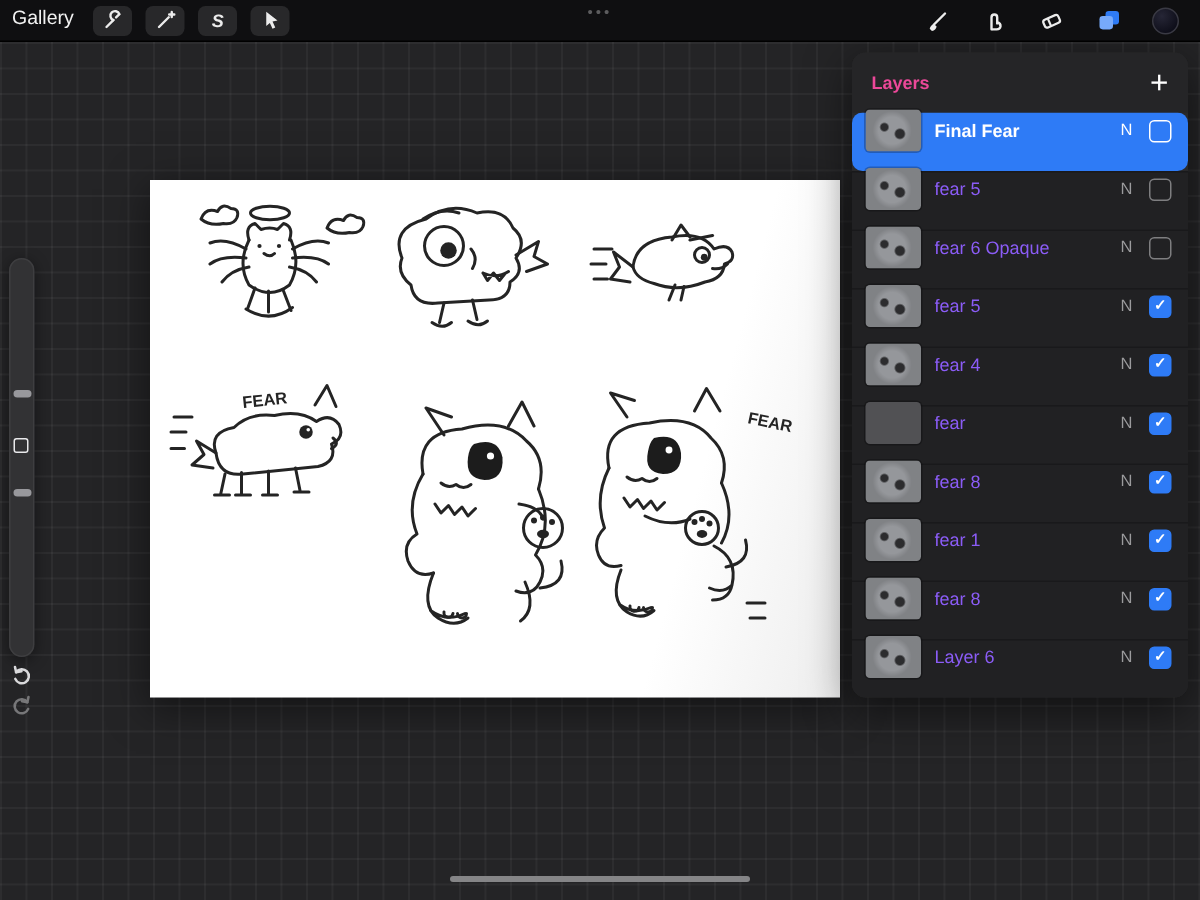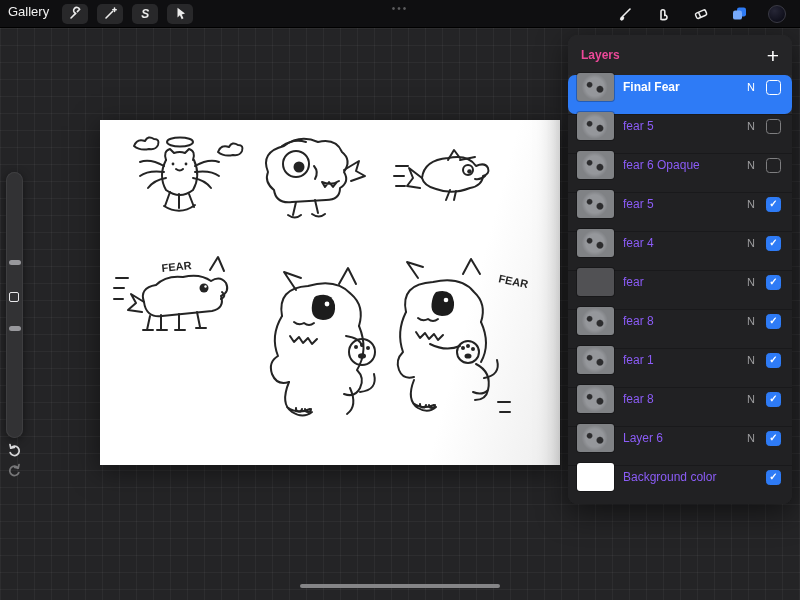--- a/index.html
+++ b/index.html
@@ -357,22 +357,16 @@
     <div class="layer-name">fear 8</div>
     <div class="blend-badge">N</div>
     <div class="layer-checkbox checked"></div>
   </div>
       <div class="layer-row">
     <div class="layer-thumb thumb-sketch"></div>
     <div class="layer-name">Layer 6</div>
     <div class="blend-badge">N</div>
     <div class="layer-checkbox checked"></div>
   </div>
-      <div class="layer-row">
-    <div class="layer-thumb thumb-white"></div>
-    <div class="layer-name">Background color</div>
-    <div class="blend-badge" style="visibility: hidden;"></div>
-    <div class="layer-checkbox checked"></div>
-  </div>
     </div>
 </aside>
 
 <div class="home-indicator"></div>
 
 </body></html>

